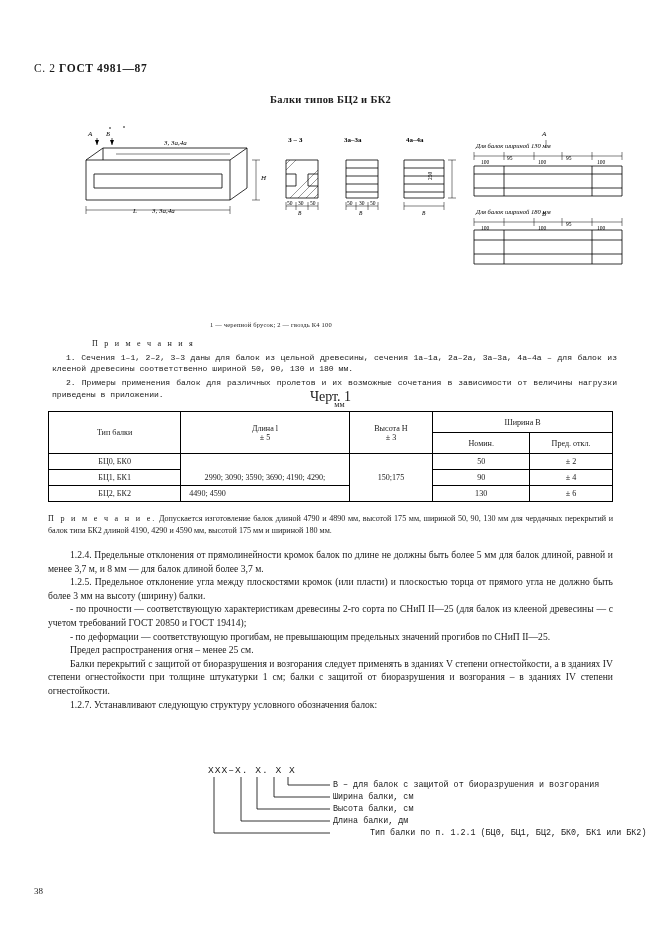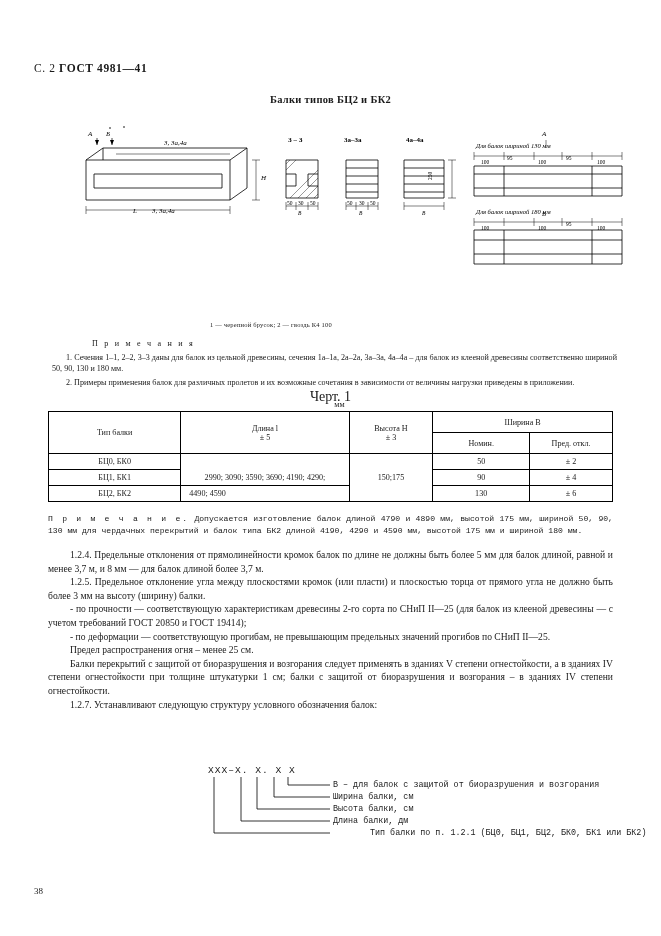--- a/index.html
+++ b/index.html
@@ -66,21 +66,21 @@
     width: 565px;
     font-size: 8.1px;
     line-height: 1.45;
     text-align: justify;
   }
   .notes .n-title {
     letter-spacing: 2.2px;
     margin-bottom: 2px;
     padding-left: 40px;
   }
-  .notes p { margin: 0 0 2px 0; text-indent: 14px; }
+  .notes p { margin: 0 0 2px 0; text-indent: 14px; font-family: Liberation Mono, monospace; }
 
   .fig-num {
     position: absolute;
     left: 0; right: 0;
     top: 389px;
     text-align: center;
     font-size: 14px;
   }
   .unit-mm {
     position: absolute;
@@ -111,21 +111,20 @@
   .rowh { height: 16px; }
 
   .tbl-note {
     position: absolute;
     left: 48px;
     top: 513px;
     width: 565px;
     font-size: 8.1px;
     line-height: 1.45;
     text-align: justify;
-    font-family: Liberation Mono, monospace;
   }
   .tbl-note .n-title { letter-spacing: 2.0px; }
 
   .body-text {
     position: absolute;
     left: 48px;
     top: 548px;
     width: 565px;
     font-size: 9.6px;
     line-height: 1.42;
@@ -164,21 +163,21 @@
     font-size: 9px;
   }
 </style>
 </head>
 <body>
 
 <div class="page">
 
   <div class="hdr">
     <span class="pg">С. 2</span>
-    <span>ГОСТ 4981—41</span>
+    <span>ГОСТ 4981—87</span>
   </div>
 
   <div class="fig-title">Балки типов БЦ2 и БК2</div>
 
   <div class="drawing">
     <svg width="595" height="205" viewBox="0 0 595 205">
       <g fill="none" stroke="#000" stroke-width="0.8">
 
         <path d="M52,42 L196,42 L213,30 L69,30 Z"></path>
 

